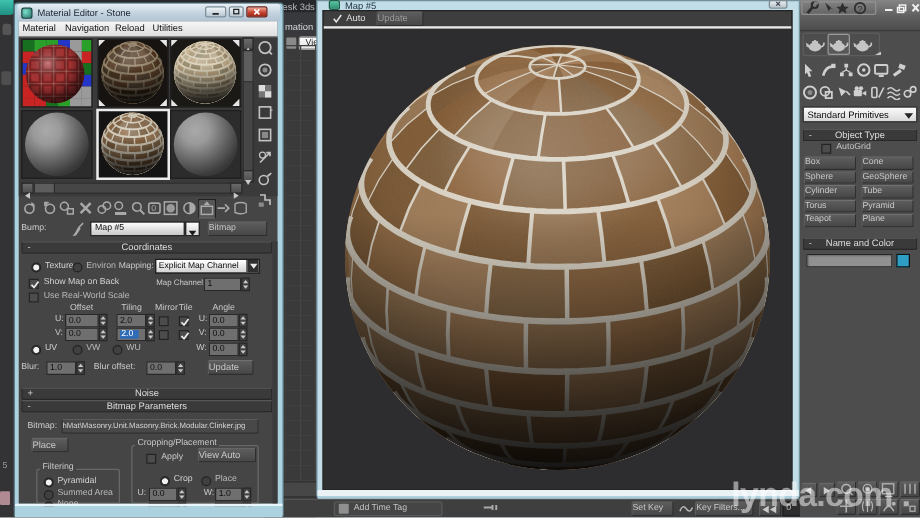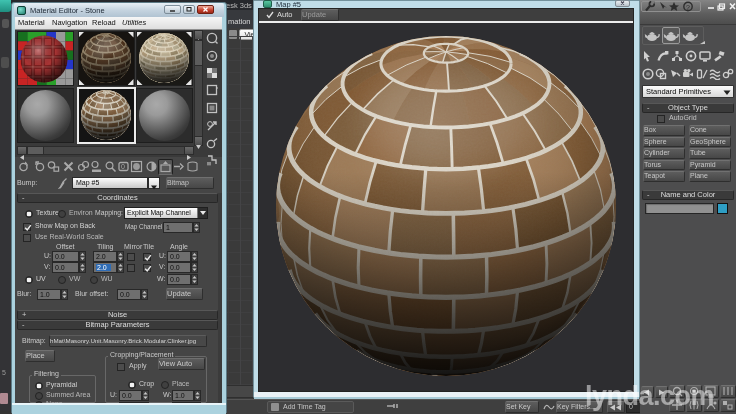--- a/index.html
+++ b/index.html
@@ -516,21 +516,21 @@
     <div class="a" style="left:197px;top:5px;width:17px;height:9px;background:linear-gradient(#f0a896,#c43e2b 60%,#9c2a1a);border:1px solid #6e1f12;border-radius:2px;">
       <svg width="15" height="7" style="display:block">
         <path d="M5.5 1.5 L9.5 5.5 M9.5 1.5 L5.5 5.5" stroke="#fff" stroke-width="1.3"></path>
       </svg>
     </div>
     <div class="a" style="left:15px;top:17px;width:207px;height:386px;background:#454545;"></div>
     <div class="a" style="left:15px;top:17px;width:207px;height:13px;background:linear-gradient(#f6f6f6,#dedede);border-bottom:1px solid #8f8f8f;"></div>
     <div class="lb" style="left:18px;top:18px;font-size:7.5px;color:#111;">Material</div>
     <div class="lb" style="left:52px;top:18px;font-size:7.5px;color:#111;">Navigation</div>
     <div class="lb" style="left:92px;top:18px;font-size:7.5px;color:#111;">Reload</div>
-    <div class="lb" style="left:122px;top:18px;font-size:7.5px;color:#111;font-style:italic;">Utilities</div>
+    <div class="lb" style="left:122px;top:18px;font-size:7.5px;color:#111;">Utilities</div>
     <div class="a" style="left:15px;top:30px;width:207px;height:127px;background:#3a3a3a;"></div>
     <div class="a" style="left:17px;top:30.5px;width:57px;height:55.5px;background:#2c2c2c;border:1px solid #1e1e1e;"></div>
     <div class="a" style="left:77.5px;top:30.5px;width:57px;height:55.5px;background:#2c2c2c;border:1px solid #1e1e1e;"></div>
     <div class="a" style="left:135.5px;top:30.5px;width:57px;height:55.5px;background:#2c2c2c;border:1px solid #1e1e1e;"></div>
     <div class="a" style="left:17px;top:87.5px;width:57px;height:55.5px;background:#2c2c2c;border:1px solid #1e1e1e;"></div>
     <div class="a" style="left:77.5px;top:87.5px;width:57px;height:55.5px;background:#2c2c2c;border:1px solid #1e1e1e;"></div>
     <div class="a" style="left:135.5px;top:87.5px;width:57px;height:55.5px;background:#2c2c2c;border:1px solid #1e1e1e;"></div>
     <svg class="a" style="left:18px;top:31.5px" width="55" height="53.5">
       <rect x="0.0" y="0.0" width="9.5" height="9.3" fill="#17701f"></rect>
       <rect x="9.5" y="0.0" width="9.5" height="9.3" fill="#2aa02a"></rect>

